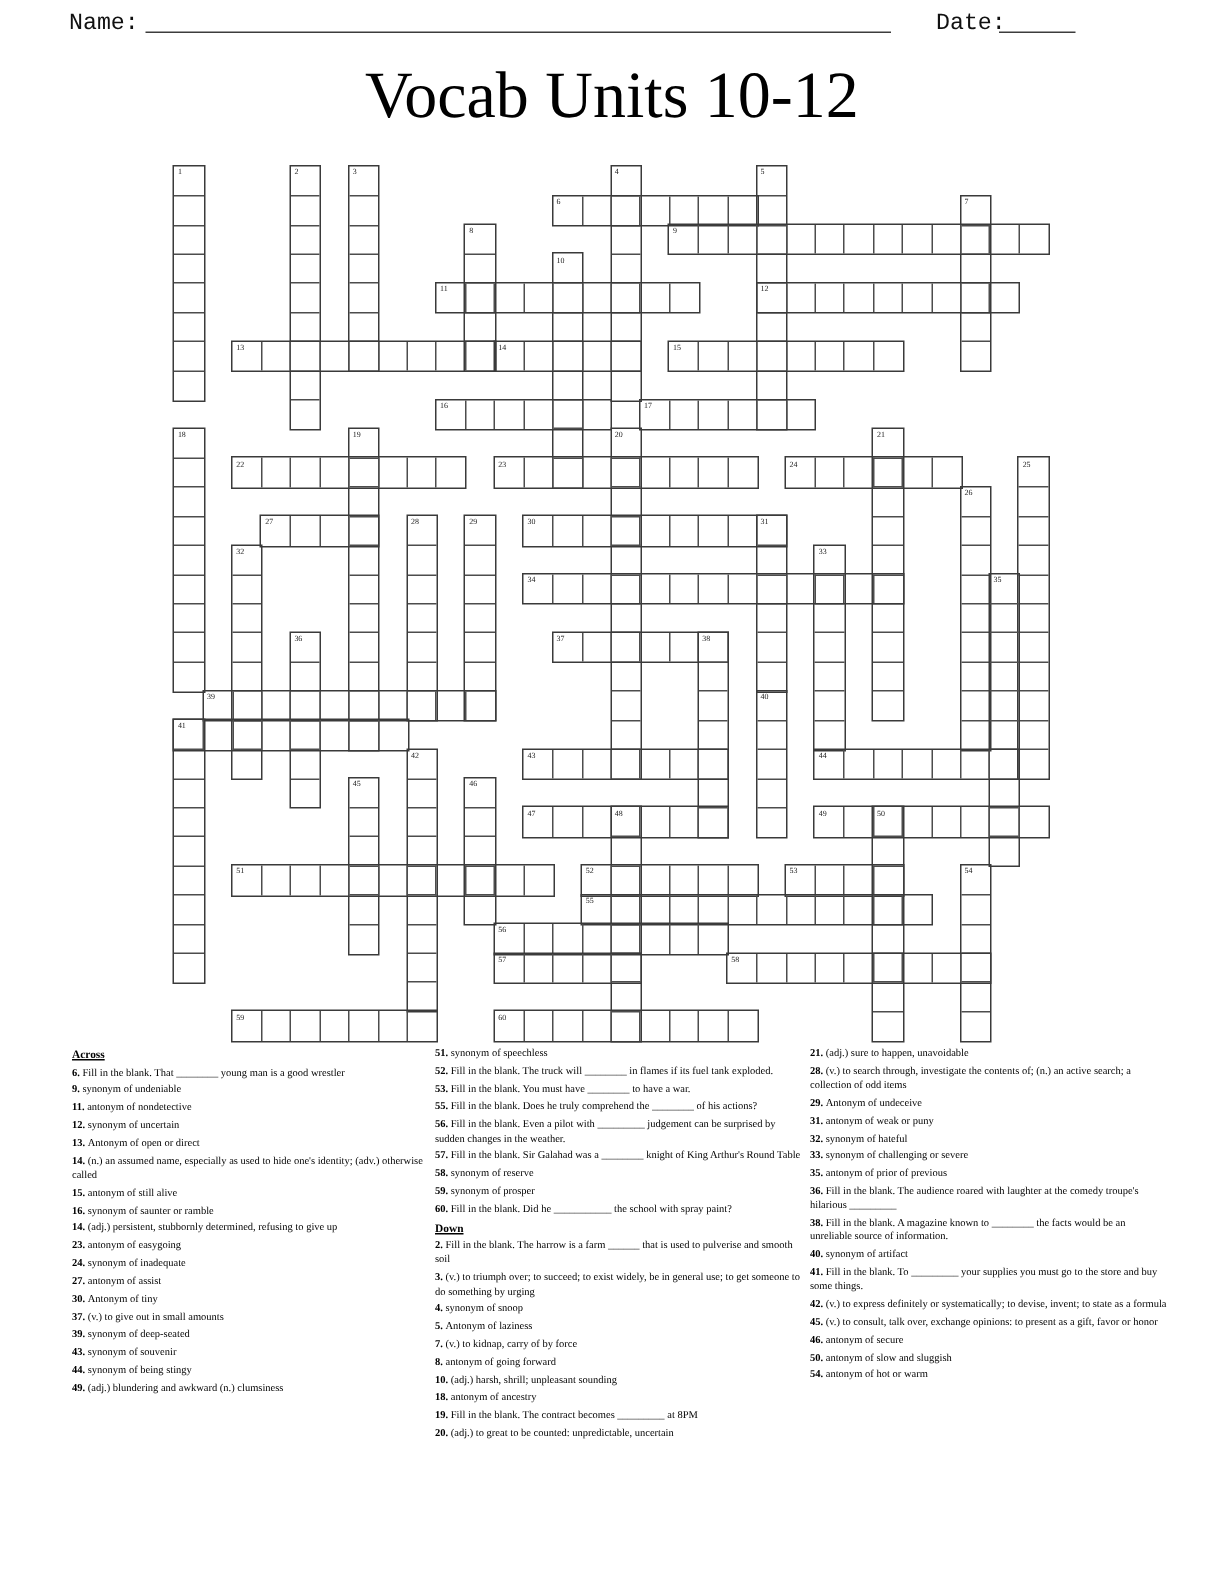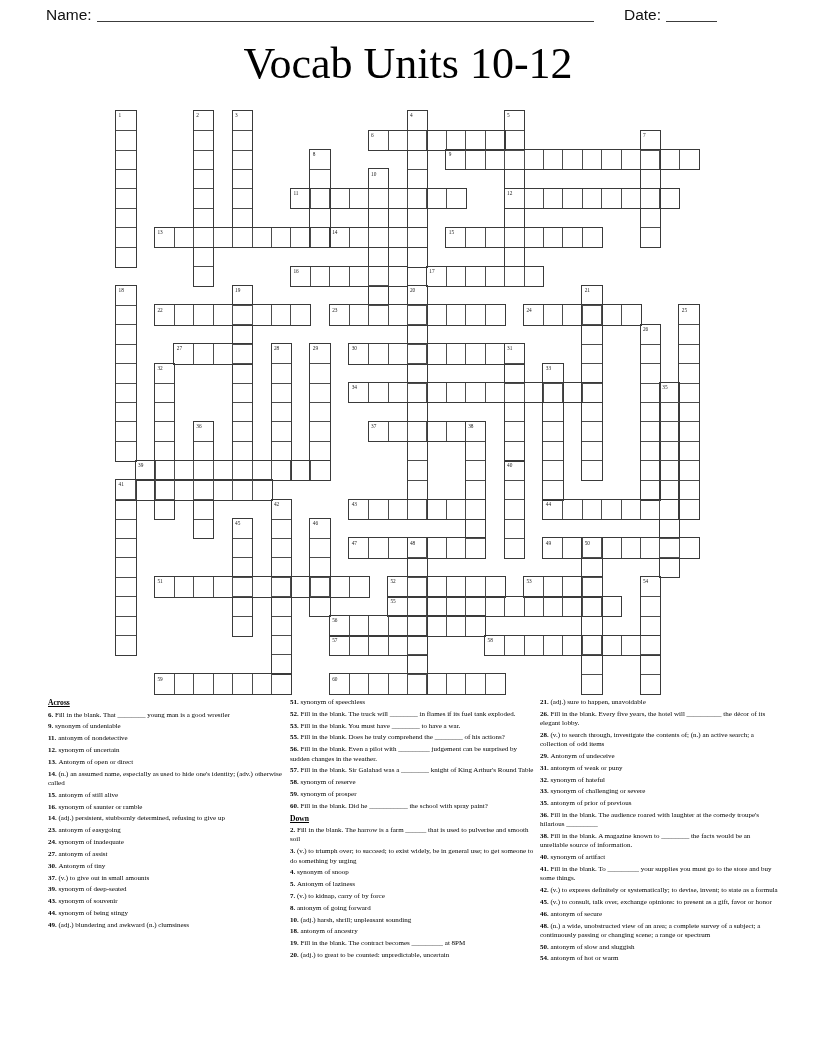--- a/index.html
+++ b/index.html
@@ -1,20 +1,20 @@
 <!DOCTYPE html>
 <html><head>
 <meta charset="utf-8">
 <style>
   html,body{margin:0;padding:0;background:#fff;}
   #page{position:relative;width:816px;height:1056px;background:#ffffff;overflow:hidden;
         font-family:"Liberation Serif",serif;color:#000;}
 
   
-  .hdr-label{position:absolute;font-family:Liberation Sans, sans-serif;font-size:15.5px;color:#111;}
+  .hdr-label{position:absolute;font-family:Liberation Mono, monospace;font-size:15.5px;color:#111;}
   .hdr-line{position:absolute;border-bottom:1.4px solid #3c3c3c;height:0;}
   #name-label{left:46px;top:6px;}
   #name-line{left:97px;top:21px;width:497px;}
   #date-label{left:624px;top:6px;}
   #date-line{left:666px;top:21px;width:51px;}
 
   
   #title{position:absolute;left:0;top:38px;width:816px;text-align:center;
          font-family:"Liberation Serif",serif;font-size:44px;font-weight:400;color:#000;}
 
@@ -688,32 +688,30 @@
       <div class="clue"><b>5. </b>Antonym of laziness</div>
       <div class="clue"><b>7. </b>(v.) to kidnap, carry of by force</div>
       <div class="clue"><b>8. </b>antonym of going forward</div>
       <div class="clue"><b>10. </b>(adj.) harsh, shrill; unpleasant sounding</div>
       <div class="clue"><b>18. </b>antonym of ancestry</div>
       <div class="clue"><b>19. </b>Fill in the blank. The contract becomes _________ at 8PM</div>
       <div class="clue"><b>20. </b>(adj.) to great to be counted: unpredictable, uncertain</div>
     </div>
   <div id="clue-col-3" class="clue-col">
       <div class="clue"><b>21. </b>(adj.) sure to happen, unavoidable</div>
-      <div class="clue"><b>26. </b>Fill in the blank. Every five years, the hotel will __________ the décor of its elegant lobby.</div>
       <div class="clue"><b>28. </b>(v.) to search through, investigate the contents of; (n.) an active search; a collection of odd items</div>
       <div class="clue"><b>29. </b>Antonym of undeceive</div>
       <div class="clue"><b>31. </b>antonym of weak or puny</div>
       <div class="clue"><b>32. </b>synonym of hateful</div>
       <div class="clue"><b>33. </b>synonym of challenging or severe</div>
       <div class="clue"><b>35. </b>antonym of prior of previous</div>
       <div class="clue"><b>36. </b>Fill in the blank. The audience roared with laughter at the comedy troupe's hilarious _________</div>
       <div class="clue"><b>38. </b>Fill in the blank. A magazine known to ________ the facts would be an unreliable source of information.</div>
       <div class="clue"><b>40. </b>synonym of artifact</div>
       <div class="clue"><b>41. </b>Fill in the blank. To _________ your supplies you must go to the store and buy some things.</div>
       <div class="clue"><b>42. </b>(v.) to express definitely or systematically; to devise, invent; to state as a formula</div>
       <div class="clue"><b>45. </b>(v.) to consult, talk over, exchange opinions: to present as a gift, favor or honor</div>
       <div class="clue"><b>46. </b>antonym of secure</div>
-      <div class="clue"><b>48. </b>(n.) a wide, unobstructed view of an area; a complete survey of a subject; a continuously passing or changing scene; a range or spectrum</div>
       <div class="clue"><b>50. </b>antonym of slow and sluggish</div>
       <div class="clue"><b>54. </b>antonym of hot or warm</div>
     </div>
 
 </div>
 
 </body></html>

